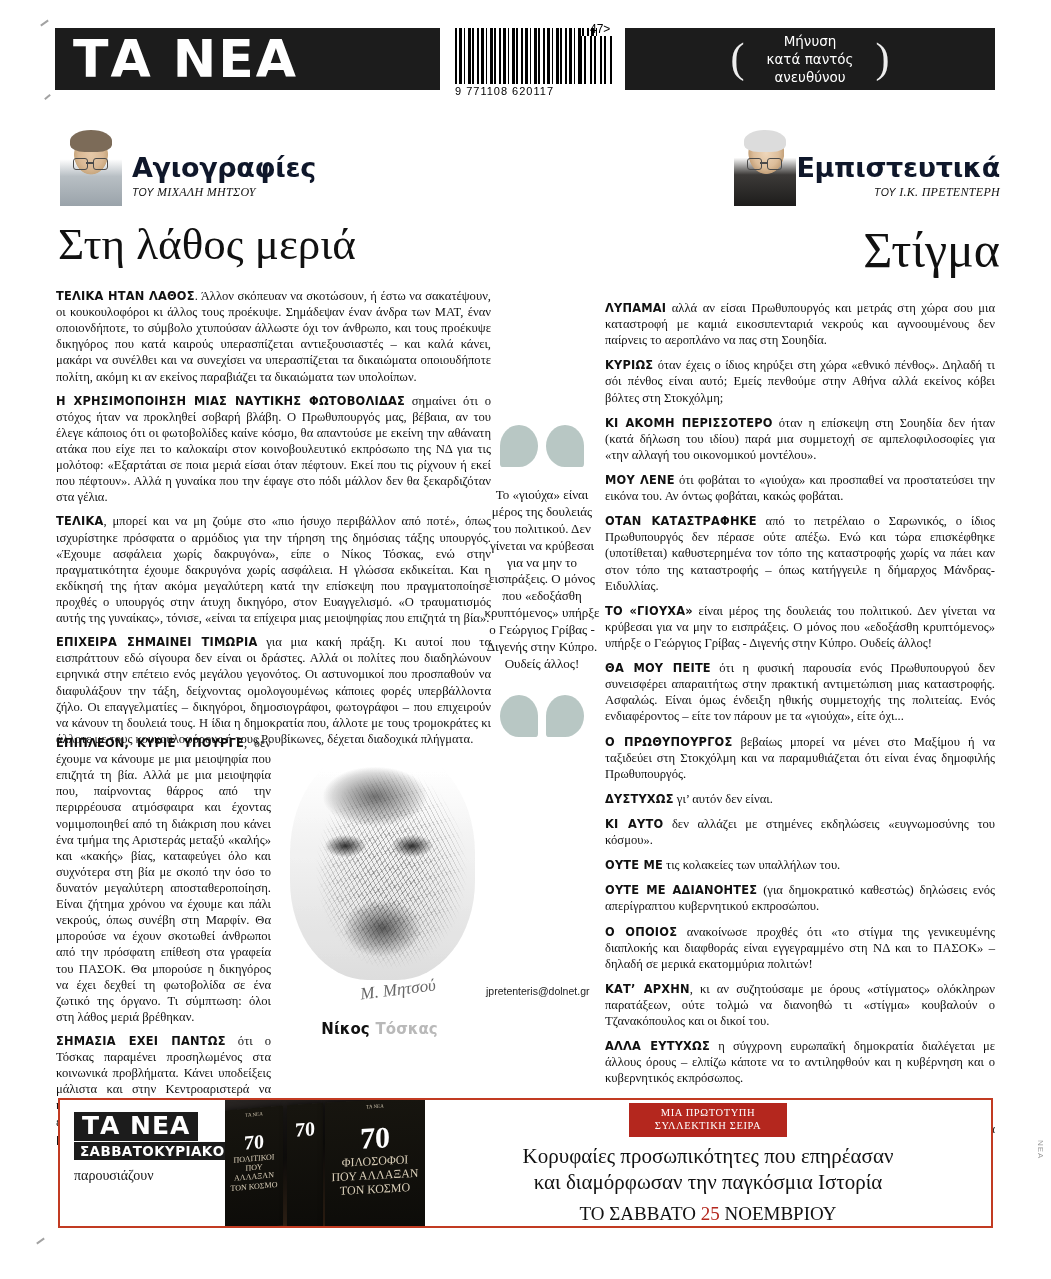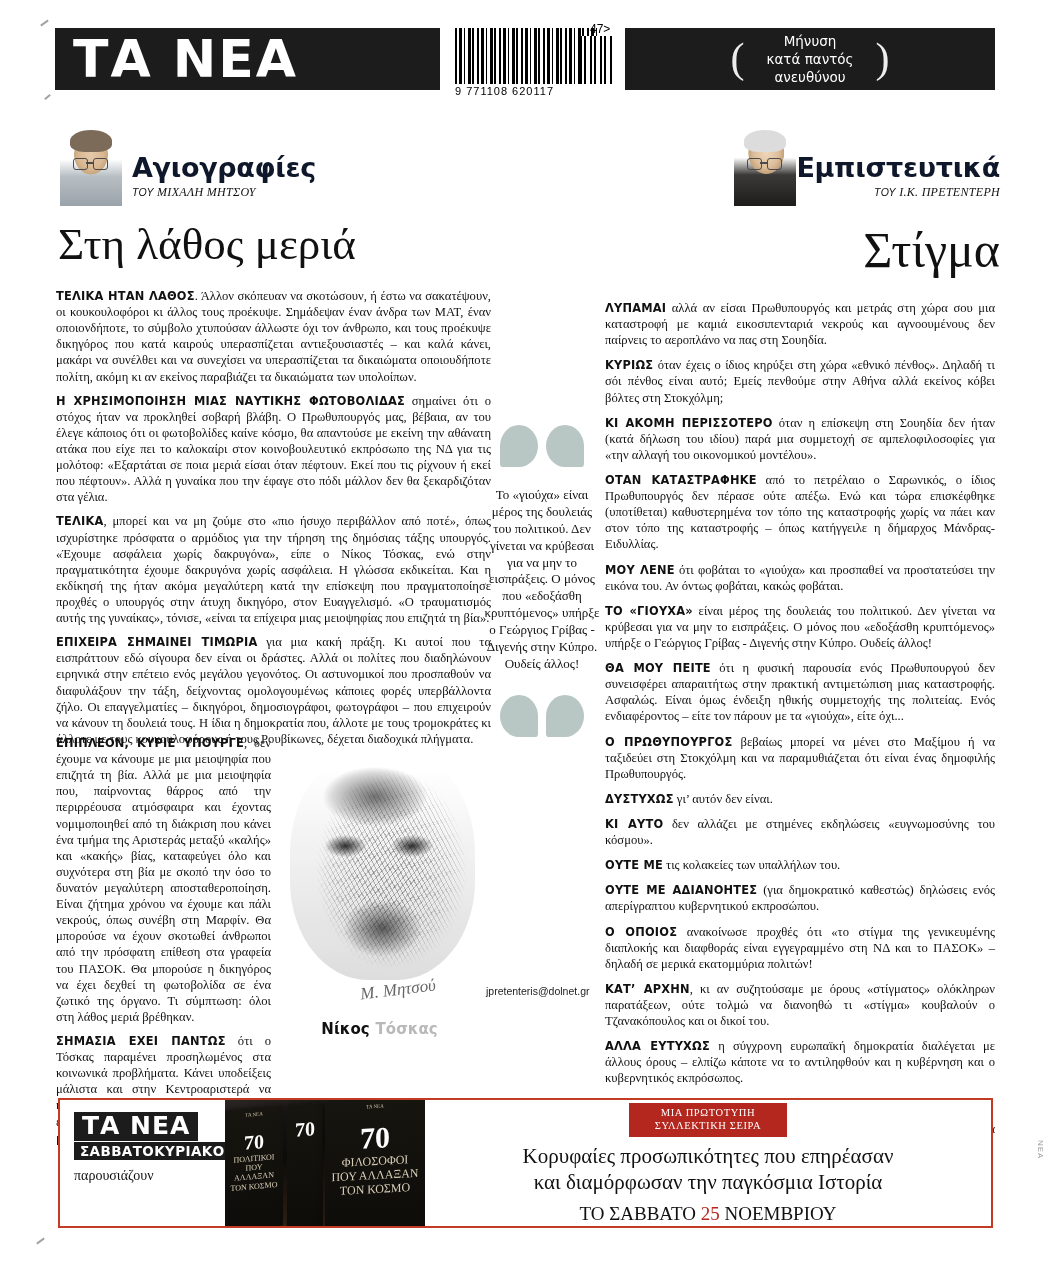--- a/index.html
+++ b/index.html
@@ -445,22 +445,22 @@
   <div class="quote-marks bottom">
     <div class="qmark"></div>
     <div class="qmark flip"></div>
   </div>
 </div>
 
 <div class="col col-right">
   <p><b>ΛΥΠΑΜΑΙ</b><span> αλλά αν είσαι Πρωθυπουργός και μετράς στη χώρα σου μια καταστροφή με καμιά εικοσιπενταριά νεκρούς και αγνοουμένους δεν παίρνεις το αεροπλάνο να πας στη Σουηδία.</span></p>
   <p><b>ΚΥΡΙΩΣ</b><span> όταν έχεις ο ίδιος κηρύξει στη χώρα «εθνικό πένθος». Δηλαδή τι σόι πένθος είναι αυτό; Εμείς πενθούμε στην Αθήνα αλλά εκείνος κόβει βόλτες στη Στοκχόλμη;</span></p>
   <p><b>ΚΙ ΑΚΟΜΗ ΠΕΡΙΣΣΟΤΕΡΟ</b><span> όταν η επίσκεψη στη Σουηδία δεν ήταν (κατά δήλωση του ιδίου) παρά μια συμμετοχή σε αμπελοφιλοσοφίες για «την αλλαγή του οικονομικού μοντέλου».</span></p>
+  <p><b>ΜΟΥ ΛΕΝΕ</b><span> ότι φοβάται το «γιούχα» και προσπαθεί να προστατεύσει την εικόνα του. Αν όντως φοβάται, κακώς φοβάται.</span></p>
   <p><b>ΟΤΑΝ ΚΑΤΑΣΤΡΑΦΗΚΕ</b><span> από το πετρέλαιο ο Σαρωνικός, ο ίδιος Πρωθυπουργός δεν πέρασε ούτε απέξω. Ενώ και τώρα επισκέφθηκε (υποτίθεται) καθυστερημένα τον τόπο της καταστροφής χωρίς να πάει καν στον τόπο της καταστροφής – όπως κατήγγειλε η δήμαρχος Μάνδρας-Ειδυλλίας.</span></p>
-  <p><b>ΜΟΥ ΛΕΝΕ</b><span> ότι φοβάται το «γιούχα» και προσπαθεί να προστατεύσει την εικόνα του. Αν όντως φοβάται, κακώς φοβάται.</span></p>
   <p><b>ΤΟ «ΓΙΟΥΧΑ»</b><span> είναι μέρος της δουλειάς του πολιτικού. Δεν γίνεται να κρύβεσαι για να μην το εισπράξεις. Ο μόνος που «εδοξάσθη κρυπτόμενος» υπήρξε ο Γεώργιος Γρίβας - Διγενής στην Κύπρο. Ουδείς άλλος!</span></p>
   <p><b>ΘΑ ΜΟΥ ΠΕΙΤΕ</b><span> ότι η φυσική παρουσία ενός Πρωθυπουργού δεν συνεισφέρει απαραιτήτως στην πρακτική αντιμετώπιση μιας καταστροφής. Ασφαλώς. Είναι όμως ένδειξη ηθικής συμμετοχής της πολιτείας. Ενός ενδιαφέροντος – είτε τον πάρουν με τα «γιούχα», είτε όχι...</span></p>
   <p><b>Ο ΠΡΩΘΥΠΟΥΡΓΟΣ</b><span> βεβαίως μπορεί να μένει στο Μαξίμου ή να ταξιδεύει στη Στοκχόλμη και να παραμυθιάζεται ότι είναι ένας δημοφιλής Πρωθυπουργός.</span></p>
   <p><b>ΔΥΣΤΥΧΩΣ</b><span> γι’ αυτόν δεν είναι.</span></p>
   <p><b>ΚΙ ΑΥΤΟ</b><span> δεν αλλάζει με στημένες εκδηλώσεις «ευγνωμοσύνης του κόσμου».</span></p>
   <p><b>ΟΥΤΕ ΜΕ</b><span> τις κολακείες των υπαλλήλων του.</span></p>
   <p><b>ΟΥΤΕ ΜΕ ΑΔΙΑΝΟΗΤΕΣ</b><span> (για δημοκρατικό καθεστώς) δηλώσεις ενός απερίγραπτου κυβερνητικού εκπροσώπου.</span></p>
   <p><b>Ο ΟΠΟΙΟΣ</b><span> ανακοίνωσε προχθές ότι «το στίγμα της γενικευμένης διαπλοκής και διαφθοράς είναι εγγεγραμμένο στη ΝΔ και το ΠΑΣΟΚ» – δηλαδή σε μερικά εκατομμύρια πολιτών!</span></p>
   <p><b>ΚΑΤ’ ΑΡΧΗΝ</b><span>, κι αν συζητούσαμε με όρους «στίγματος» ολόκληρων παρατάξεων, ούτε τολμώ να διανοηθώ τι «στίγμα» κουβαλούν ο Τζανακόπουλος και οι δικοί του.</span></p>
   <p><b>ΑΛΛΑ ΕΥΤΥΧΩΣ</b><span> η σύγχρονη ευρωπαϊκή δημοκρατία διαλέγεται με άλλους όρους – ελπίζω κάποτε να το αντιληφθούν και η κυβέρνηση και ο κυβερνητικός εκπρόσωπος.</span></p>

